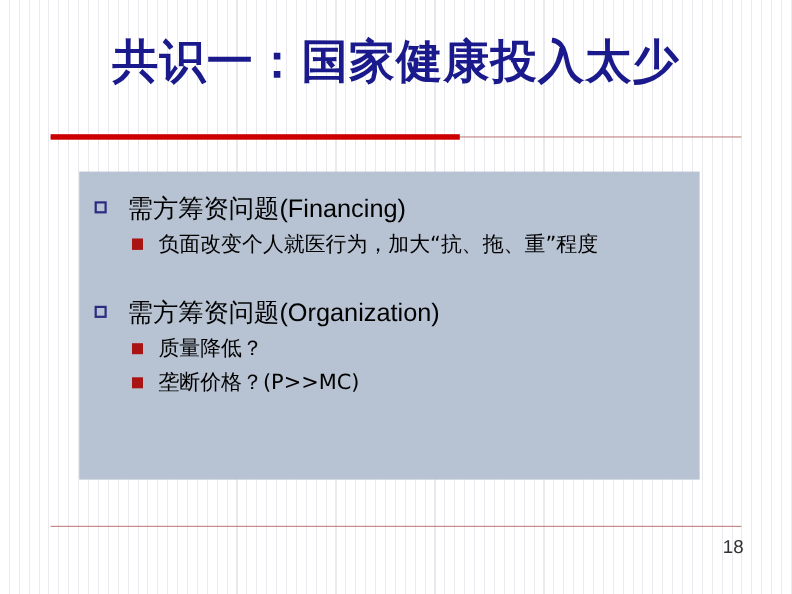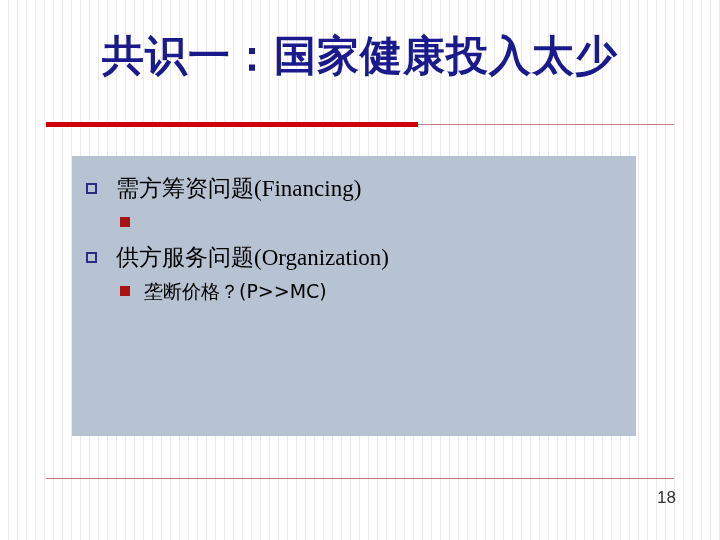--- a/index.html
+++ b/index.html
@@ -77,21 +77,21 @@
     top: 166px;
     width: 560px;
   }
   .lvl1 {
     position: relative;
     padding-left: 34px;
     margin-top: 8px;
     color: #000000;
     font-size: 23px;
     line-height: 30px;
-    font-family: Liberation Serif, serif;
+    font-family: Liberation Sans, sans-serif;
   }
   .lvl1 .sq {
     position: absolute;
     left: 4px;
     top: 9px;
     width: 11px;
     height: 11px;
     border: 2px solid #2b2b80;
     box-sizing: border-box;
     background: transparent;
@@ -151,28 +151,36 @@
 
     <div class="lvl1">
       <span class="sq"></span>
       <span>需方筹资问题(Financing)</span>
     </div>
 
     <div class="lvl2">
       <span class="sq"></span>
     </div>
 
+    <div class="lvl2">
+      <span class="sq"></span>
+      <span>负面改变个人就医行为，加大“抗、拖、重”程度</span>
+    </div>
 
     <div class="group-gap"></div>
 
     <div class="lvl1">
       <span class="sq"></span>
-      <span>供方服务问题(Organization)</span>
+      <span>需方筹资问题(Organization)</span>
     </div>
 
+    <div class="lvl2">
+      <span class="sq"></span>
+      <span>质量降低？</span>
+    </div>
 
     <div class="lvl2">
       <span class="sq"></span>
       <span>垄断价格？(P&gt;&gt;MC)</span>
     </div>
 
   </div>
 
   <div class="footer-rule"></div>
   <div class="page-number">18</div>

